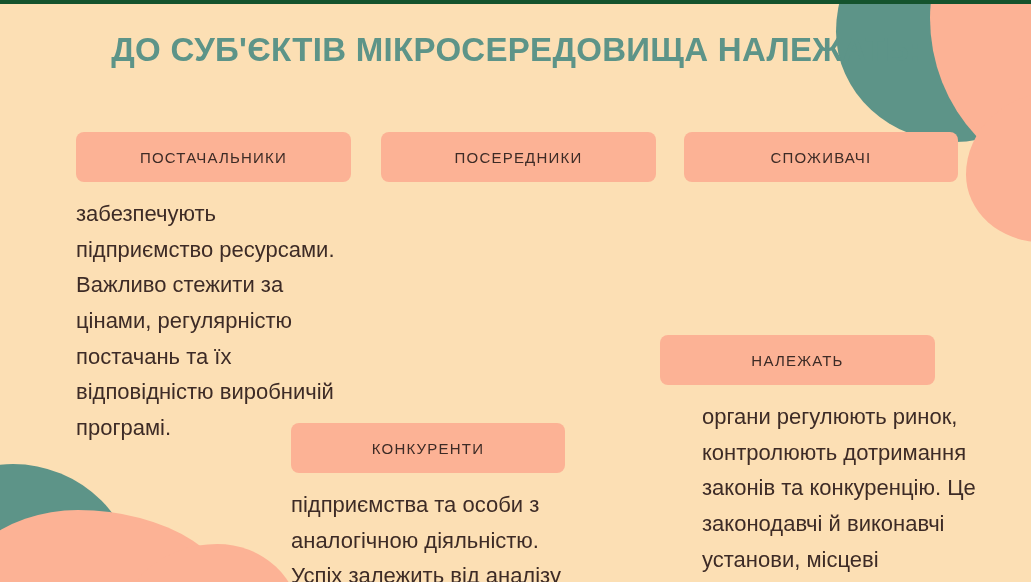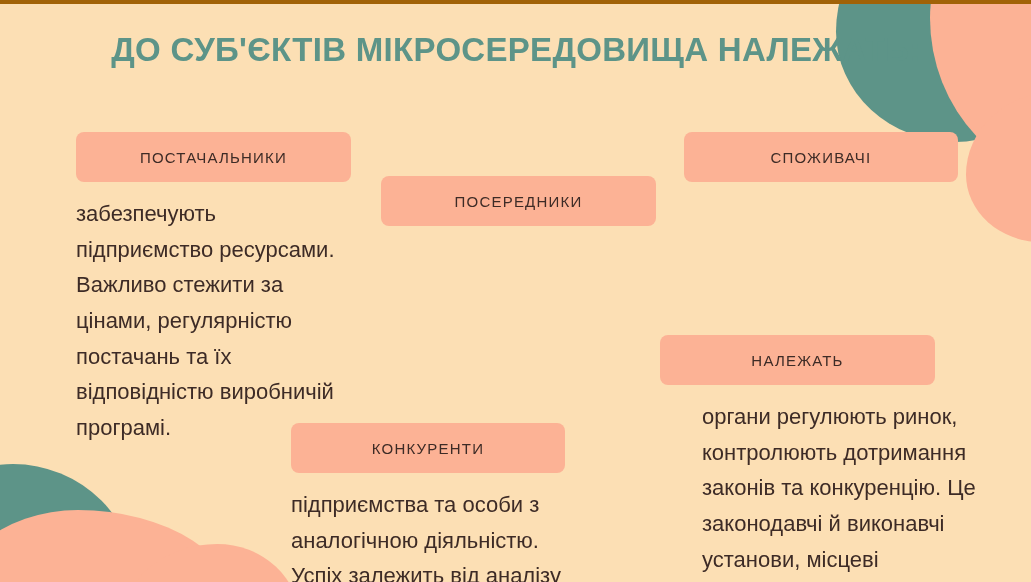--- a/index.html
+++ b/index.html
@@ -7,21 +7,21 @@
     margin: 0;
     padding: 0;
     background: #ffffff;
   }
 
   .slide {
     position: relative;
     width: 1031px;
     height: 582px;
     overflow: hidden;
-    background: #a16207;
+    background: #14532d;
     font-family: "Liberation Sans", sans-serif;
     text-decoration: underline;
   }
 
   
   .bg-canvas {
     position: absolute;
     left: 0;
     top: 4px;
     width: 1031px;
@@ -128,21 +128,21 @@
     color: #3d2b26;
     font-size: 22px;
     line-height: 1.62;
     margin-top: 14px;
   }
 
   
   .block-suppliers     { left: 76px;  top: 128px; width: 275px; }
   .block-suppliers .body-text { width: 280px; }
 
-  .block-intermediaries{ left: 381px; top: 128px; width: 275px; margin-top: 44px; }
+  .block-intermediaries{ left: 381px; top: 128px; width: 275px; }
   .block-intermediaries .body-text { width: 290px; }
 
   .block-consumers     { left: 684px; top: 128px; width: 274px; }
   .block-consumers .body-text { width: 278px; }
 
   .block-state         { left: 660px; top: 331px; width: 275px; }
   .block-state .body-text { width: 280px; margin-left: 42px; }
 
   .block-competitors   { left: 291px; top: 383px; width: 274px; margin-top: 36px; }
   .block-competitors .body-text { width: 270px; }

